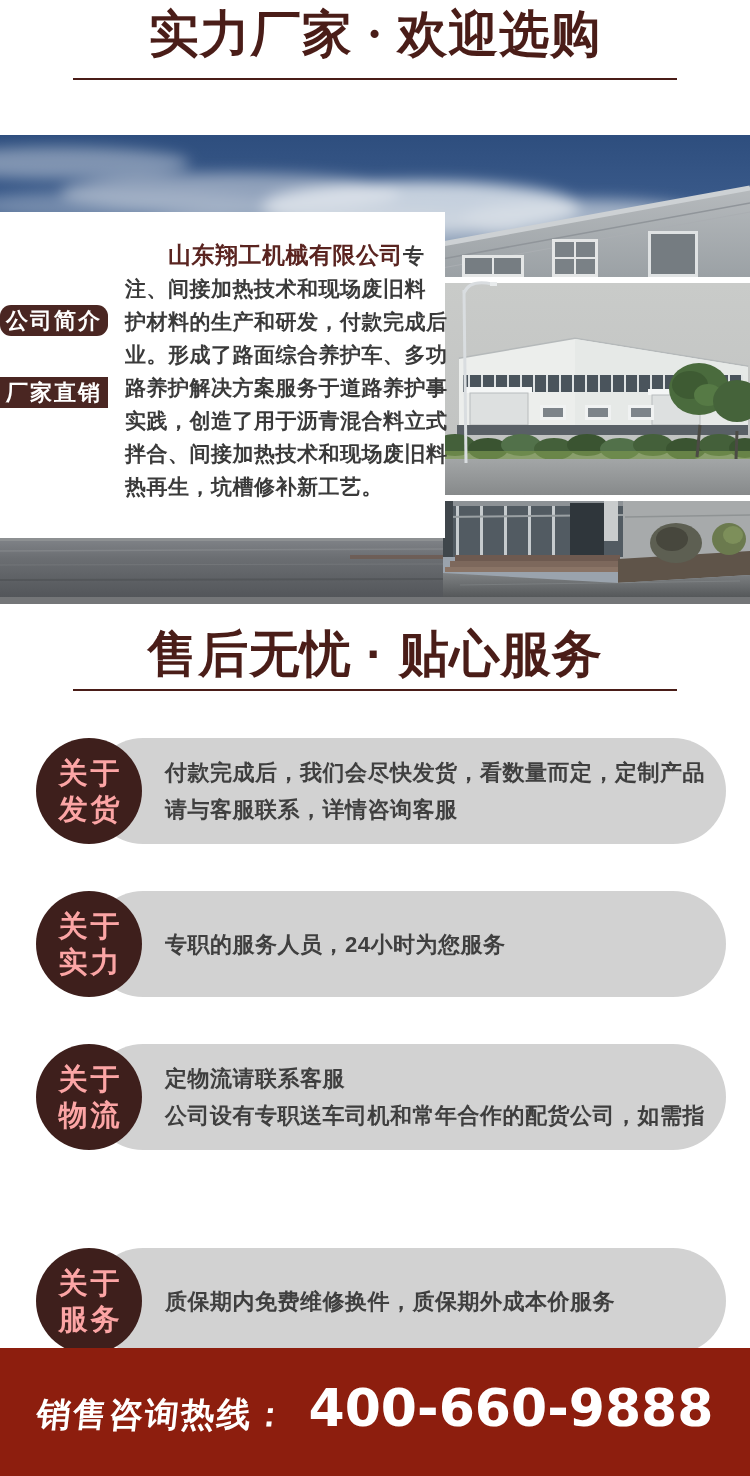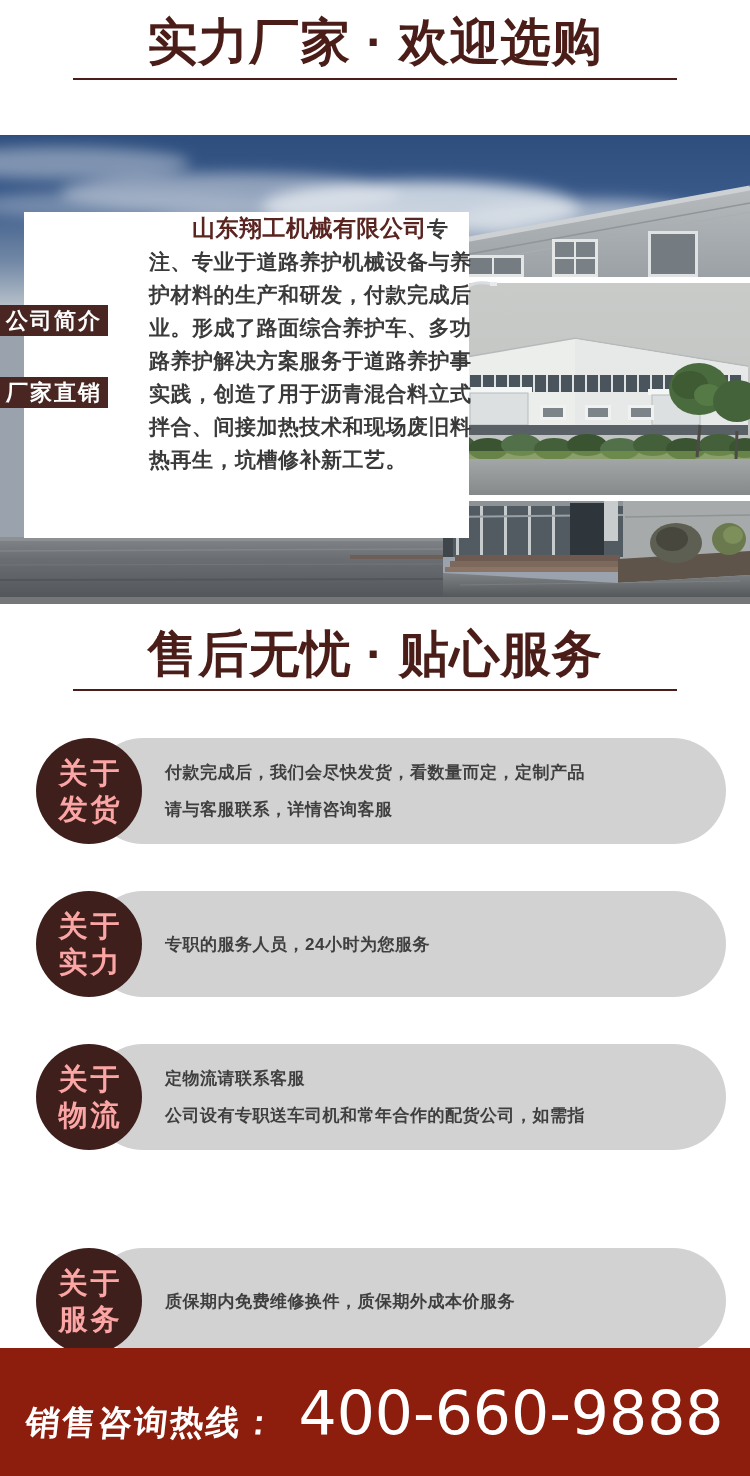--- a/index.html
+++ b/index.html
@@ -14,55 +14,55 @@
   *{margin:0;padding:0;box-sizing:border-box;}
   html,body{background:#ffffff;}
   body{font-family:"Liberation Sans","DejaVu Sans",sans-serif;}
   .page{position:relative;width:750px;height:1476px;margin:0 auto;background:#fff;overflow:hidden;}
 
   
   .banner{position:absolute;left:0;width:750px;text-align:center;}
   .banner-top{top:0;height:135px;}
   .banner-service{top:604px;height:104px;border-radius:7px;}
   .banner-title{font-size:50px;font-weight:900;color:var(--maroon);letter-spacing:1px;line-height:1.15;}
-  .banner-top .banner-title{padding-top:14px;}
+  .banner-top .banner-title{padding-top:6px;font-family:Liberation Serif, serif;}
   .banner-service .banner-title{padding-top:22px;}
   .banner-underline{position:absolute;left:73px;width:604px;height:2px;background:var(--maroon);}
   .banner-top .banner-underline{top:78px;}
   .banner-service .banner-underline{top:85px;}
 
   
   .photo{position:absolute;top:135px;left:0;width:750px;height:469px;overflow:hidden;background:#9aa3ad;}
   .photo svg{position:absolute;top:0;left:0;}
 
-  .intro-box{position:absolute;left:0;top:77px;width:445px;height:326px;background:#ffffff;margin-left:24px;}
+  .intro-box{position:absolute;left:0;top:77px;width:445px;height:326px;background:#ffffff;padding-top:27px;}
   .intro-line{padding-left:125px;font-size:21px;line-height:33px;font-weight:600;color:var(--body-text);white-space:nowrap;letter-spacing:0.5px;}
   .intro-line.first{padding-left:168px;}
   .intro-name{font-size:23px;font-weight:800;color:var(--intro-name);}
 
   .photo-label{position:absolute;left:0;width:108px;height:31px;background:var(--label-brown);color:#fff;
     display:flex;align-items:center;justify-content:center;font-size:22px;font-weight:700;letter-spacing:2px;}
-  .label-1{top:170px;}
+  .label-1{top:170px;border-radius:11px;}
   .label-2{top:242px;}
 
   
   .service-row{position:absolute;left:0;width:750px;height:106px;}
   .row-1{top:738px;} .row-2{top:891px;} .row-3{top:1044px;} .row-4{top:1248px;}
   .service-bubble{position:absolute;left:90px;top:0;width:636px;height:106px;background:var(--bubble-gray);
     border-radius:53px;display:flex;flex-direction:column;justify-content:center;padding-left:75px;padding-right:30px;}
-  .service-line{font-size:17px;line-height:37px;font-weight:700;color:#3f3f3f;white-space:nowrap;letter-spacing:0.5px;}
+  .service-line{font-size:22px;line-height:37px;font-weight:700;color:#3f3f3f;white-space:nowrap;letter-spacing:0.5px;}
   .service-badge{position:absolute;left:36px;top:0;width:106px;height:106px;border-radius:50%;background:var(--badge-brown);
     color:#fca5a5;display:flex;flex-direction:column;align-items:center;justify-content:center;
     font-size:29px;font-weight:700;line-height:36px;letter-spacing:3px;text-indent:3px;}
 
   
   .footer{position:absolute;top:1348px;left:0;width:750px;height:128px;background:var(--footer-red);
     display:flex;align-items:baseline;justify-content:center;color:#fff;padding-top:30px;}
   .hotline-label{font-size:34px;font-weight:900;letter-spacing:2px;transform:skewX(-6deg);display:inline-block;}
-  .hotline-number{font-size:60px;font-weight:400;font-family:"DejaVu Sans","Liberation Sans",sans-serif;letter-spacing:0px;margin-left:20px;}
+  .hotline-number{font-size:52px;font-weight:700;font-family:"DejaVu Sans","Liberation Sans",sans-serif;letter-spacing:0px;margin-left:20px;}
 </style>
 </head>
 <body>
 
 <div class="page">
 
   <header class="banner banner-top">
     <div class="banner-title">实力厂家 · 欢迎选购</div>
     <div class="banner-underline"></div>
   </header>
@@ -220,21 +220,21 @@
         <line x1="0" y1="430" x2="443" y2="429" stroke="#8d9092" stroke-width="1" opacity="0.3"></line>
         <line x1="0" y1="445" x2="443" y2="444" stroke="#3f4245" stroke-width="2" opacity="0.35"></line>
         <rect x="350" y="420" width="93" height="4" fill="#6e5a50" opacity="0.8"></rect>
       </g>
 
       <rect x="0" y="462" width="750" height="7" fill="#747678"></rect>
     </svg>
 
     <div class="intro-box">
       <p class="intro-line first"><span class="intro-name">山东翔工机械有限公司</span><span>专</span></p>
-      <p class="intro-line">注、专业于道路养护机械设备与养</p>
+      <p class="intro-line">注、间接加热技术和现场废旧料</p>
       <p class="intro-line">护材料的生产和研发，付款完成后</p>
       <p class="intro-line">业。形成了路面综合养护车、多功</p>
       <p class="intro-line">路养护解决方案服务于道路养护事</p>
       <p class="intro-line">实践，创造了用于沥青混合料立式</p>
       <p class="intro-line">拌合、间接加热技术和现场废旧料</p>
       <p class="intro-line">热再生，坑槽修补新工艺。</p>
     </div>
 
     <div class="photo-label label-1">公司简介</div>
     <div class="photo-label label-2">厂家直销</div>

